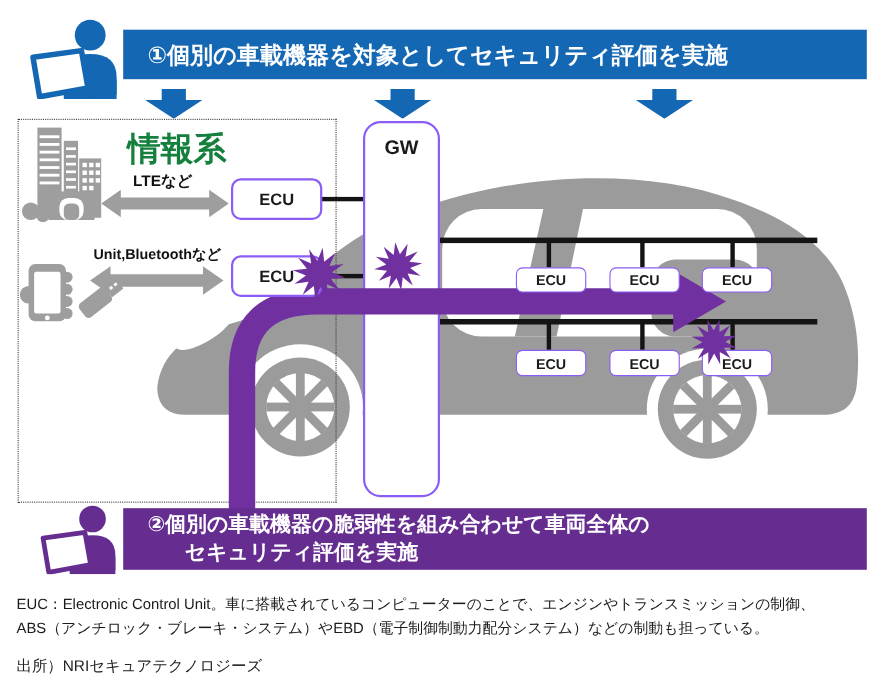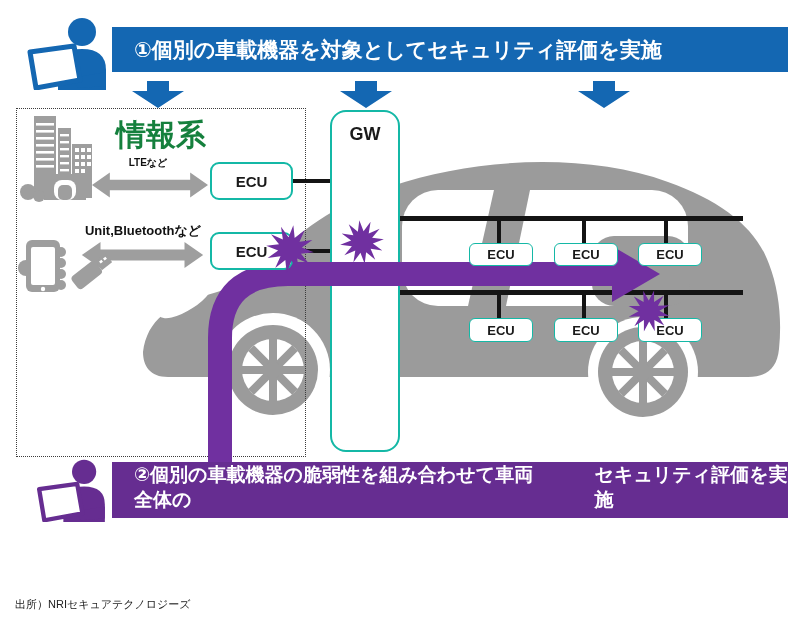--- a/index.html
+++ b/index.html
@@ -5,53 +5,53 @@
   html,body{margin:0;padding:0;background:#fff;}
   .stage{
     position:relative;width:800px;height:620px;background:#fff;overflow:hidden;
     font-family:"Liberation Sans","DejaVu Sans",sans-serif;color:#1a1a1a;text-decoration:underline;
   }
   .abs{position:absolute;}
   
   .banner{display:flex;align-items:center;box-sizing:border-box;color:#fff;font-weight:bold;z-index:8;}
   .banner-1{left:112px;top:27px;width:676px;height:45px;background:var(--blue,#1467b2);font-size:21px;padding-left:22px;}
   .banner-2{left:112px;top:462px;width:676px;height:56px;background:var(--purple-dark,#662d91);
-            flex-direction:row;align-items:flex-start;justify-content:center;font-size:19px;line-height:25px;}
+            flex-direction:column;align-items:flex-start;justify-content:center;font-size:19px;line-height:25px;}
   .banner-2 .l1{padding-left:22px;}
-  .banner-2 .l2{padding-left:44px;}
+  .banner-2 .l2{padding-left:56px;}
   
   .person{z-index:9;}
   .person.blue{color:var(--blue,#1467b2);}
   .person.purple{color:var(--purple-dark,#662d91);}
   
   .down-arrow{z-index:8;color:var(--blue,#1467b2);}
   
   .dash-box{border:1.5px dotted #3c3c3c;box-sizing:border-box;z-index:2;background:transparent;}
   .box-info{left:16px;top:108px;width:290px;height:349px;}
   .box-control{left:441px;top:108px;width:341px;height:349px;}
   .domain-title{position:absolute;left:0;right:0;top:6px;text-align:center;font-size:30px;font-weight:bold;color:#15803d;z-index:2;}
   
   .bus{background:#141414;z-index:2;}
   
-  .node{position:absolute;background:#fff;border:2px solid #14b8a6;box-sizing:border-box;
+  .node{position:absolute;background:#fff;border:2px solid #8b5cf6;box-sizing:border-box;
         display:flex;align-items:center;justify-content:center;font-weight:bold;z-index:5;}
   .ecu-l{width:83px;height:38px;border-radius:9px;font-size:15px;}
   .ecu-s{width:64px;height:23px;border-radius:6px;border-width:1.5px;font-size:13px;z-index:5;}
   .ecu-s2{height:24px;}
   .gw{left:330px;top:110px;width:70px;height:342px;border-radius:16px;align-items:flex-start;z-index:3;}
   .gw span{margin-top:12px;font-size:18px;}
   
   .link-label{font-weight:bold;color:#111;text-align:center;z-index:3;white-space:nowrap;}
   .gray-icon{color:var(--gray-icon,#a0a0a0);z-index:2;}
   .layer{left:0;top:0;z-index:1;}
   .attack-layer{left:0;top:0;z-index:4;pointer-events:none;}
   .burst-layer{left:0;top:0;z-index:7;pointer-events:none;}
   
   .footnote{left:15px;top:539px;width:778px;font-size:13.5px;line-height:21px;color:#1b1b1b;z-index:8;white-space:nowrap;}
-  .source{left:15px;top:597px;font-size:11px;color:#222;z-index:8;}
+  .source{left:15px;top:597px;font-size:14px;color:#222;z-index:8;}
 </style>
 </head>
 <body>
 
 <div class="stage">
 
   <svg class="abs layer" width="800" height="620" viewBox="0 0 800 620">
     <g style="fill:var(--gray-car,#9b9b9b)">
       <path d="M 143,352 C 147,320 170,304 207,295 C 237,287 252,278 272,259
                C 305,227 338,203 392,186 C 475,158 585,152 668,182
@@ -154,21 +154,21 @@
       <rect x="55" y="48" width="4" height="4"></rect>
         <rect x="61" y="48" width="4" height="4"></rect>
         <rect x="67" y="48" width="4" height="4"></rect>
       <rect x="55" y="55" width="4" height="4"></rect>
         <rect x="61" y="55" width="4" height="4"></rect>
       <rect x="34" y="66" width="22" height="20" rx="8"></rect>
     </g>
     <rect x="38" y="71" width="14" height="15" rx="5" fill="currentColor"></rect>
   </svg>
 
-  <div class="abs link-label" style="left:98px;top:156px;width:100px;font-size:10px">LTEなど</div>
+  <div class="abs link-label" style="left:98px;top:156px;width:100px;font-size:14px">LTEなど</div>
   <svg class="abs gray-icon" style="left:92px;top:171px" width="116" height="28" viewBox="0 0 130 30">
     <polygon fill="currentColor" points="0,15 20,1 20,9 110,9 110,1 130,15 110,29 110,21 20,21 20,29"></polygon>
   </svg>
   <div class="abs node ecu-l" style="left:210px;top:162px">
     <span>ECU</span>
   </div>
 
   <div class="abs link-label" style="left:76px;top:222px;width:134px;font-size:13px">Unit,Bluetoothなど</div>
   <svg class="abs gray-icon" style="left:77px;top:241px" width="131" height="28" viewBox="0 0 130 30">
     <polygon fill="currentColor" points="0,15 20,1 20,9 110,9 110,1 130,15 110,29 110,21 20,21 20,29"></polygon>
@@ -248,15 +248,19 @@
     <circle cx="60" cy="16" r="14" fill="currentColor"></circle>
     <path d="M 36,74 L 36,54 Q 36,33 60,33 Q 84,33 84,54 L 84,74 Z" fill="currentColor"></path>
     <polygon points="50,62 84,56 84,70 56,72" fill="currentColor"></polygon>
     <polygon points="8,36 52,30 58,64 14,72" fill="#ffffff" stroke="currentColor" stroke-width="5" stroke-linejoin="round"></polygon>
   </svg>
   <div class="abs banner banner-2">
     <span class="l1">②個別の車載機器の脆弱性を組み合わせて車両全体の</span>
     <span class="l2">セキュリティ評価を実施</span>
   </div>
 
+  <div class="abs footnote">
+    <div>EUC：Electronic Control Unit。車に搭載されているコンピューターのことで、エンジンやトランスミッションの制御、</div>
+    <div>ABS（アンチロック・ブレーキ・システム）やEBD（電子制御制動力配分システム）などの制動も担っている。</div>
+  </div>
   <div class="abs source">出所）NRIセキュアテクノロジーズ</div>
 
 </div>
 
 </body></html>

